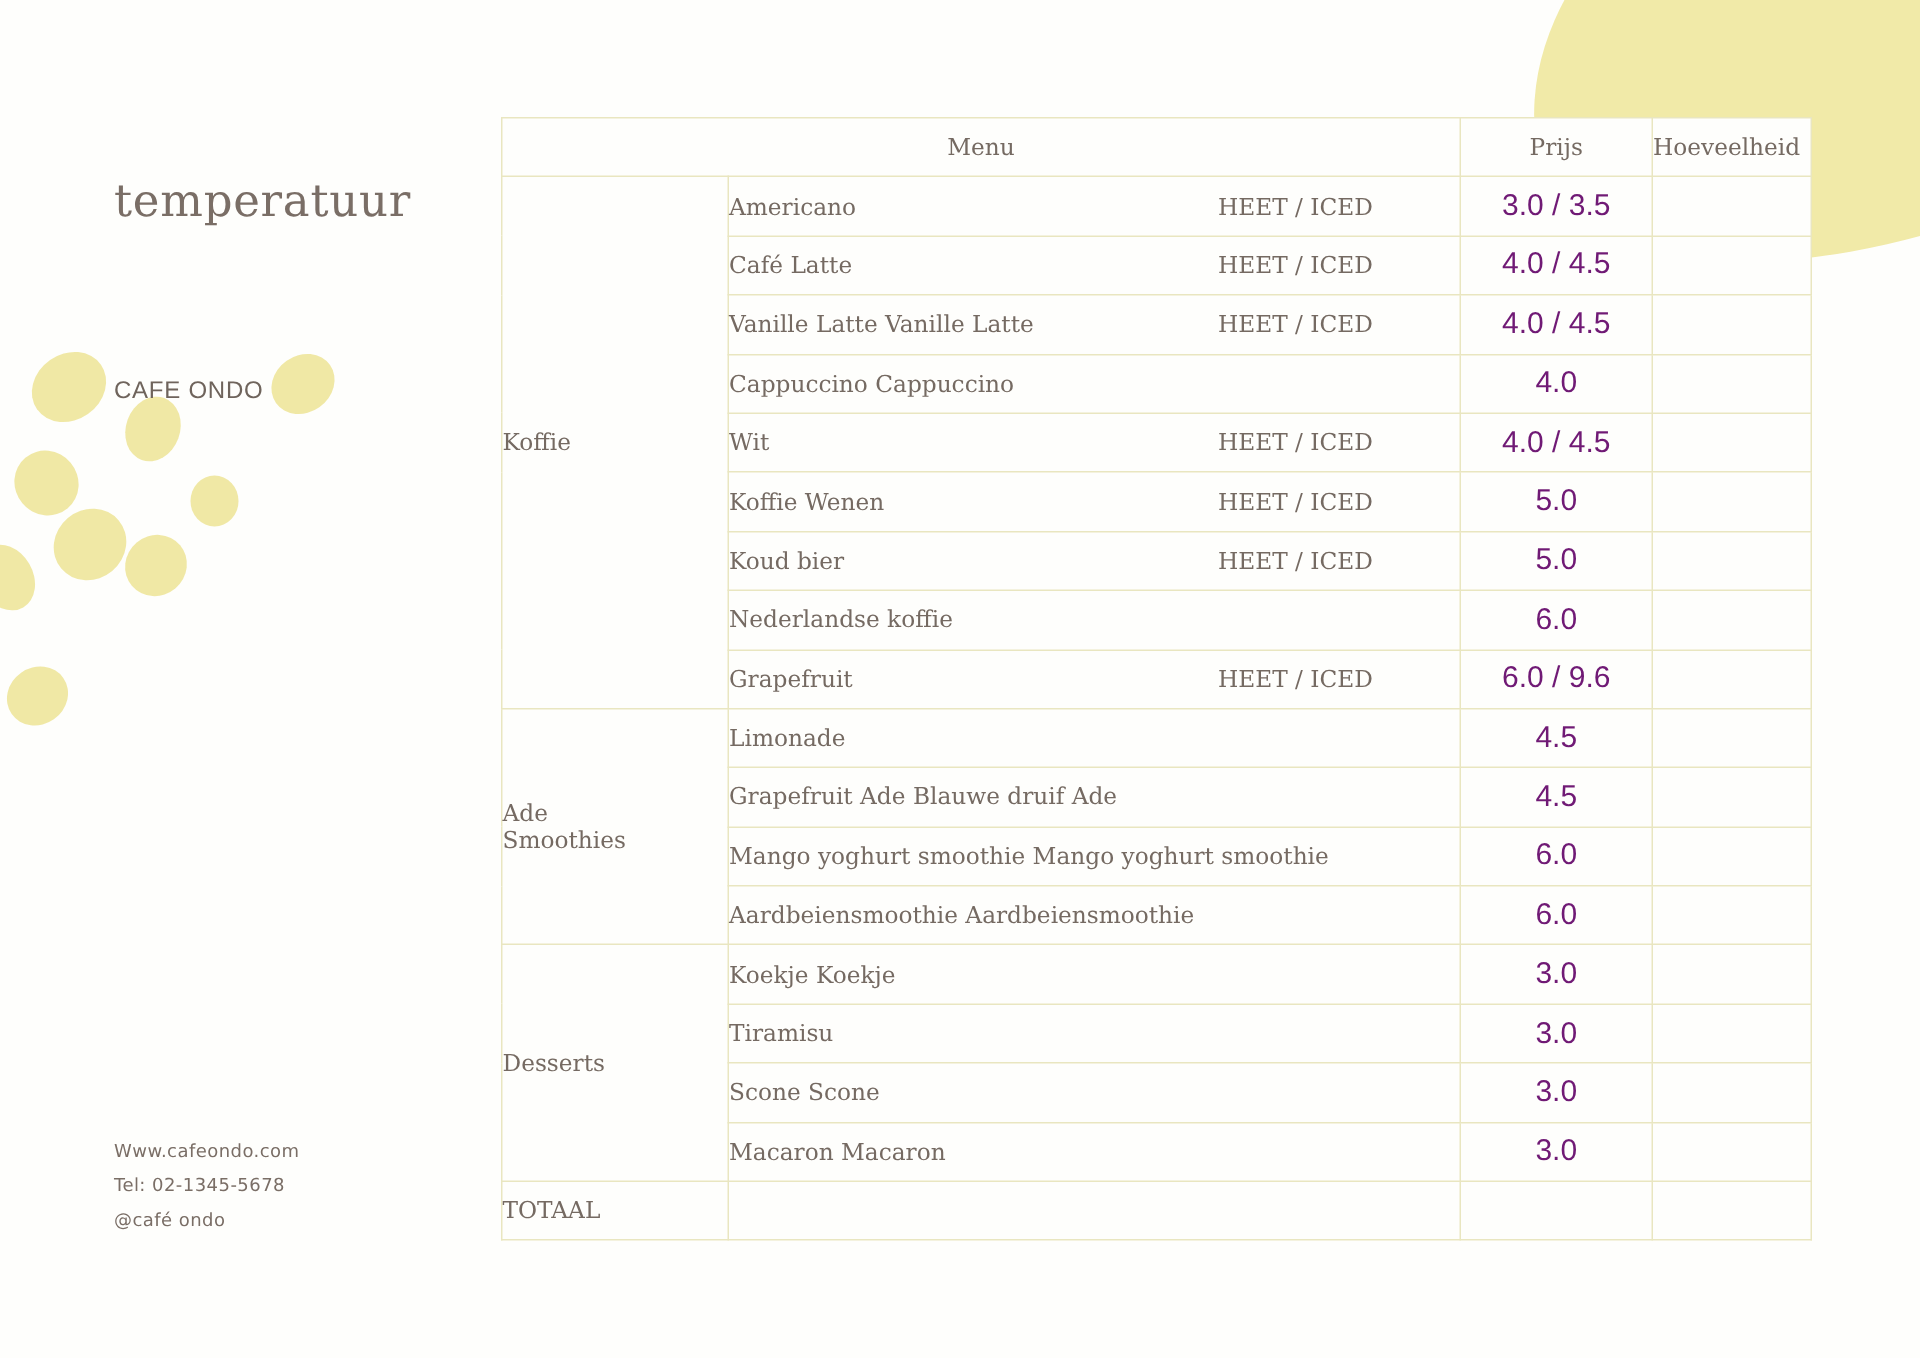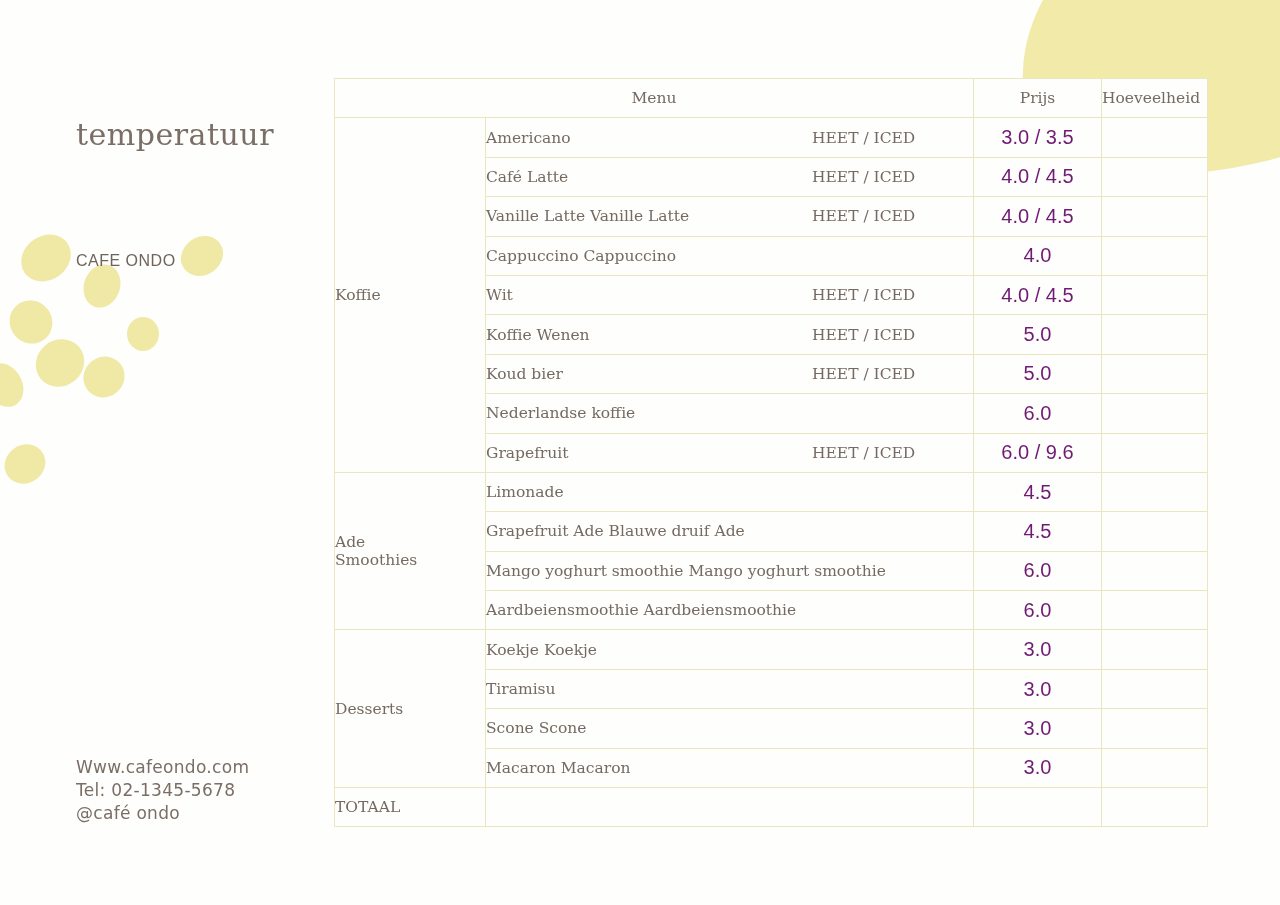--- a/index.html
+++ b/index.html
@@ -22,21 +22,21 @@
       font-family: "DejaVu Serif", serif; font-size: 30px; line-height: 38px;
       color: #7a6e66; letter-spacing: 0.5px; font-weight: normal;
     }
     .brand {
       position: absolute; left: 76px; top: 252px;
       font-family: Liberation Sans, sans-serif; font-size: 16px; color: #6f645c;
       letter-spacing: 0.5px;
     }
     .contact {
       position: absolute; left: 76px; top: 756px;
-      font-family: "DejaVu Sans", sans-serif; font-size: 17px; line-height: 23px;
+      font-family: "DejaVu Sans", sans-serif; font-size: 12px; line-height: 23px;
       color: #7a6e66; letter-spacing: 0.3px;
     }
     .contact div { white-space: nowrap; }
 
     table.menu {
       position: absolute; left: 334px; top: 78px;
       border-collapse: collapse; background: #fefefc;
       font-family: "DejaVu Serif", serif; font-size: 15.5px; color: #756a62;
       table-layout: fixed;
     }

